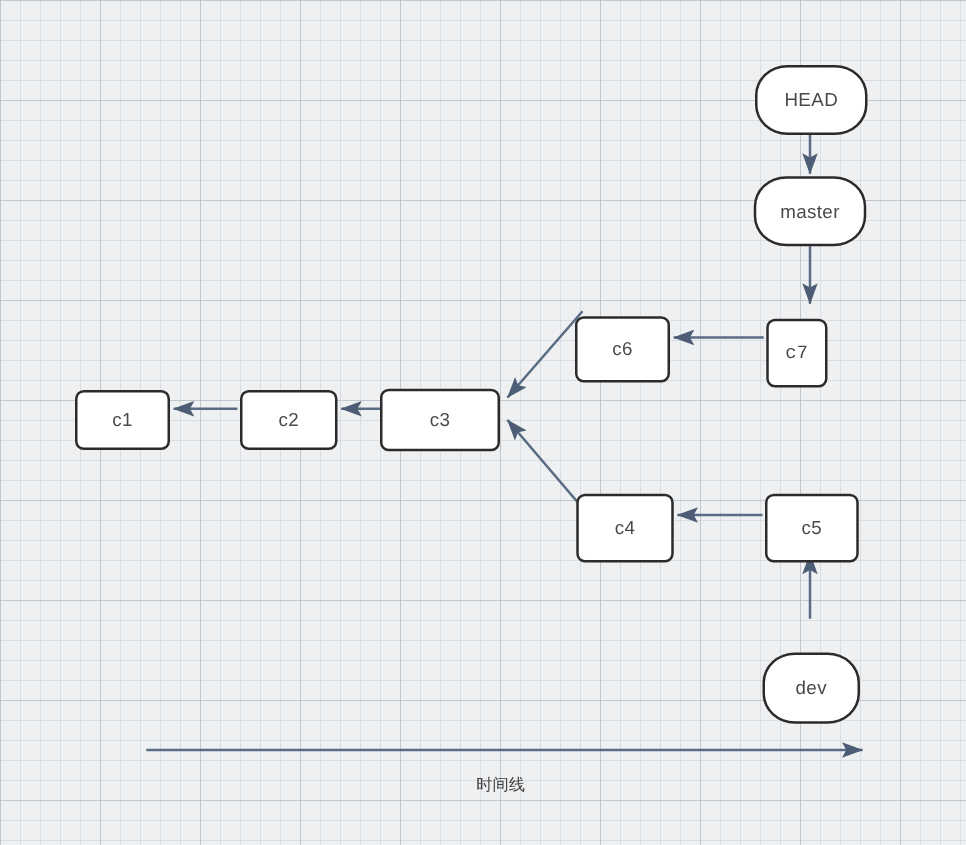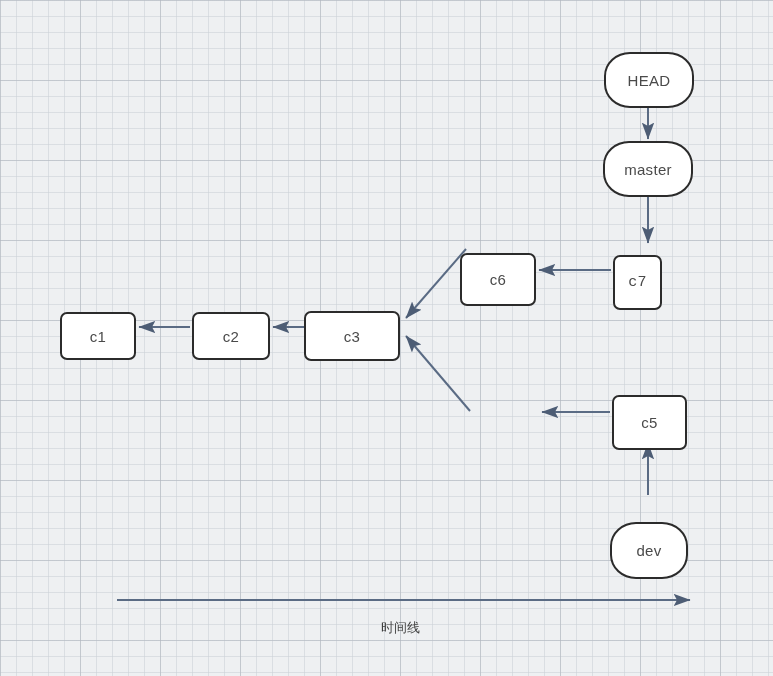--- a/index.html
+++ b/index.html
@@ -94,20 +94,23 @@
   </div>
 
   <div class="node commit" style="left:460px; top:243px; width:76px; height:53px;">
     <span>c6</span>
   </div>
 
   <div class="node commit" style="left:612px; top:385px; width:75px; height:55px;">
     <span>c5</span>
   </div>
 
+  <div class="node commit" style="left:461px; top:385px; width:78px; height:55px;">
+    <span>c4</span>
+  </div>
 
   <div class="node commit" style="left:304px; top:301px; width:96px; height:50px;">
     <span>c3</span>
   </div>
 
   <div class="node commit" style="left:192px; top:302px; width:78px; height:48px;justify-content:center;">
     <span>c2</span>
   </div>
 
   <div class="node commit" style="left:60px; top:302px; width:76px; height:48px;">

